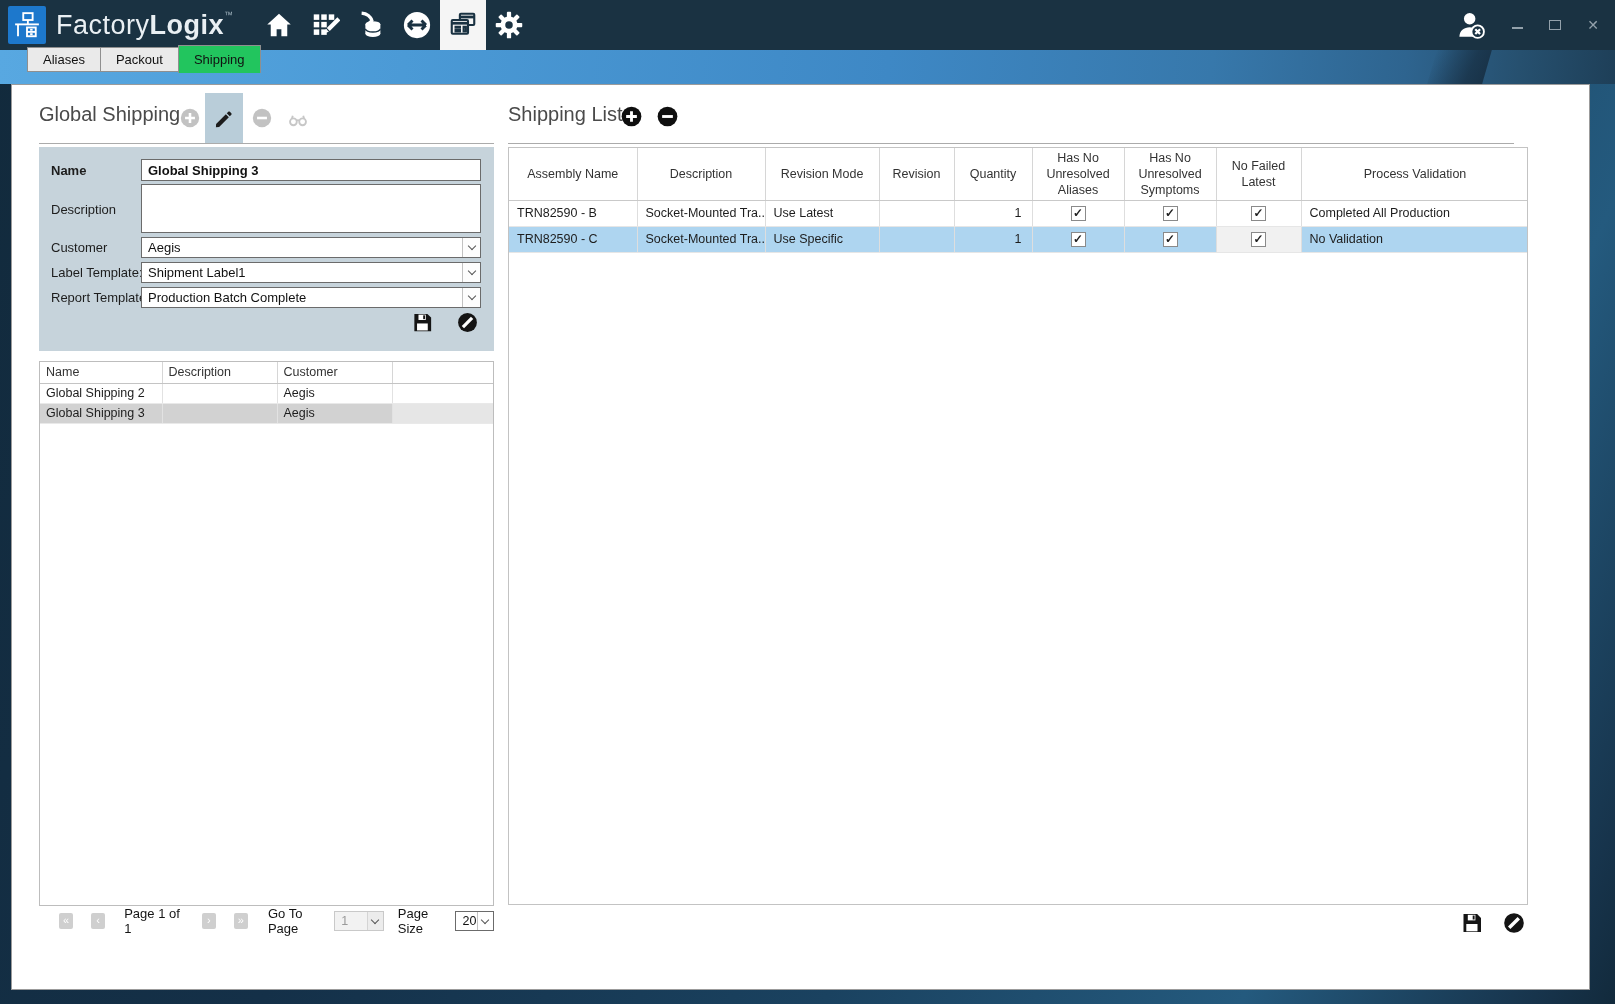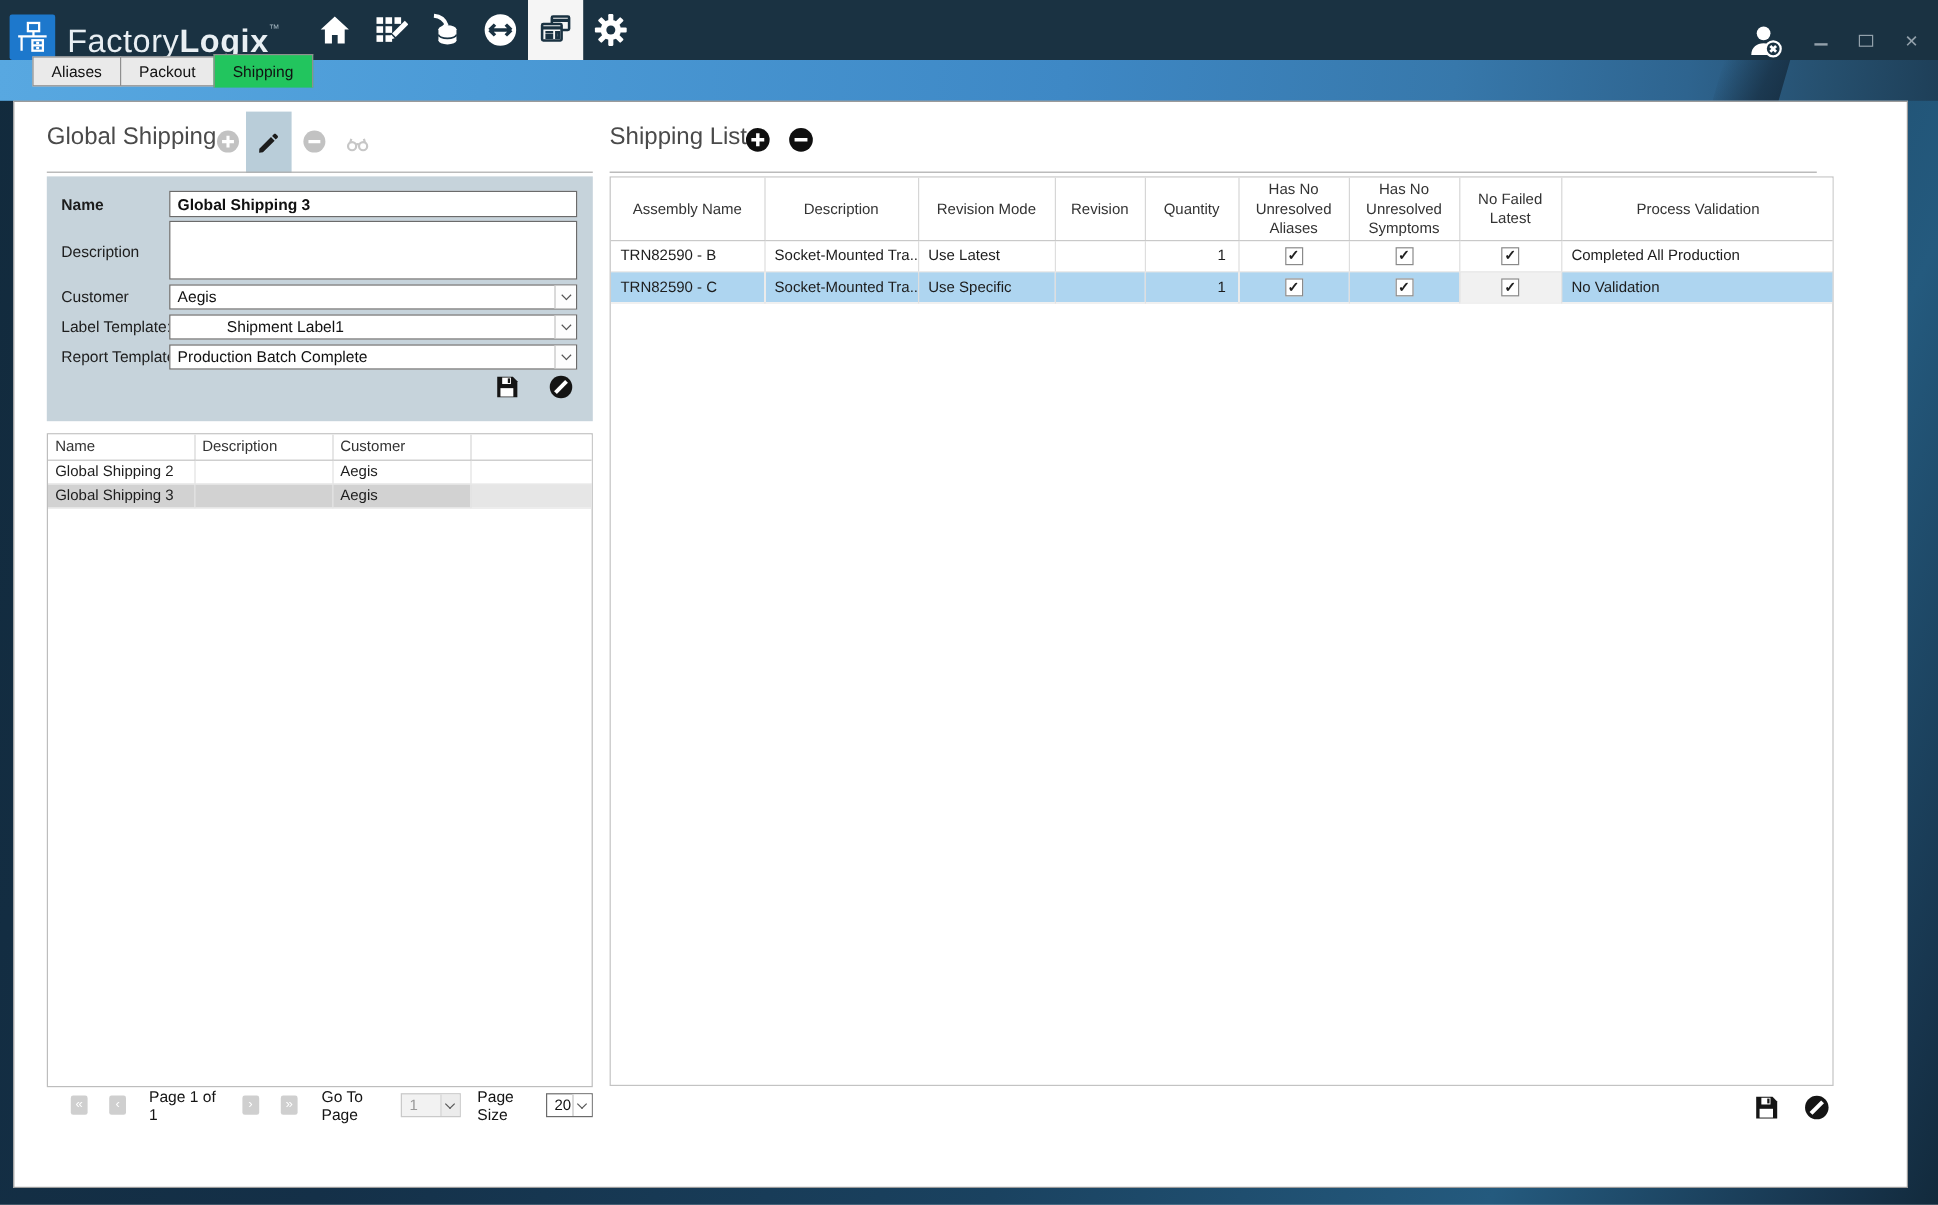--- a/index.html
+++ b/index.html
@@ -3,21 +3,21 @@
 <meta charset="utf-8">
 <style>
   * { margin:0; padding:0; box-sizing:border-box; }
   html,body { width:1615px; height:1004px; }
   body {
     position:relative; overflow:hidden;
     font-family:"Liberation Sans", sans-serif;
     background:linear-gradient(115deg,#122a3c 0%,#143048 35%,#1a4260 62%,#245a7e 82%,#17344c 96%,#122a3c 100%);
   }
   
-  .titlebar { position:absolute; left:0; top:0; width:100%; height:50px; background:#1a3242; display:flex; align-items:flex-end; z-index:10; }
+  .titlebar { position:absolute; left:0; top:0; width:100%; height:50px; background:#1a3242; display:flex; align-items:center; z-index:10; }
   .logo-box { width:38px; height:38px; margin-left:8px; background:#1d78cc; border-radius:2px; display:flex; align-items:center; justify-content:center; }
   .brand { margin-left:10px; font-size:27px; color:#e9eff3; letter-spacing:.5px; white-space:nowrap; }
   .brand .light { font-weight:300; }
   .brand .bold { font-weight:700; }
   .brand .tm { font-size:9px; vertical-align:top; color:#9fb1bc; }
   .nav-icons { display:flex; align-items:center; margin-left:22px; height:50px; }
   .nav-btn { width:46px; height:50px; display:flex; align-items:center; justify-content:center; }
   .nav-btn.active { background:#f5f5f5; }
   .tb-right { margin-left:auto; display:flex; align-items:center; margin-right:14px; }
   .user-btn { margin-right:22px; display:flex; }
@@ -235,21 +235,21 @@
       <div class="f-label" style="top:55px;">Description</div>
       <textarea class="f-input" style="top: 37px;"></textarea>
       <div class="f-label" style="top:93px;">Customer</div>
       <div class="combo" style="top:90px;">
         <span class="val">Aegis</span>
         <span class="dd">
             <span class="chev"></span>
           </span>
       </div>
       <div class="f-label" style="top:118px;">Label Template:</div>
-      <div class="combo" style="top:115px;padding-left:41px;">
+      <div class="combo" style="top:115px;">
         <span class="val">Shipment Label1</span>
         <span class="dd">
             <span class="chev"></span>
           </span>
       </div>
       <div class="f-label" style="top:143px;">Report Template</div>
       <div class="combo" style="top:140px;">
         <span class="val">Production Batch Complete</span>
         <span class="dd">
             <span class="chev"></span>
@@ -313,21 +313,21 @@
       <span class="pg-btn" style="margin-left:19px;">›</span>
       <span class="pg-btn" style="margin-left:18px;">»</span>
       <span style="margin-left:20px;">Go To Page</span>
       <span class="pg-combo" style="margin-left:6px; width:56px;">
         <span class="val">1</span>
         <span class="dd">
             <span class="chev"></span>
           </span>
       </span>
       <span style="margin-left:14px;">Page Size</span>
-      <span class="pg-combo enabled" style="margin-left:5px; width:44px;">
+      <span class="pg-combo enabled" style="margin-left:5px; width:44px;text-align:center;">
         <span class="val">20</span>
         <span class="dd">
             <span class="chev"></span>
           </span>
       </span>
     </div>
   </div>
 
   <div class="right-col">
     <div class="section-title">Shipping List</div>

